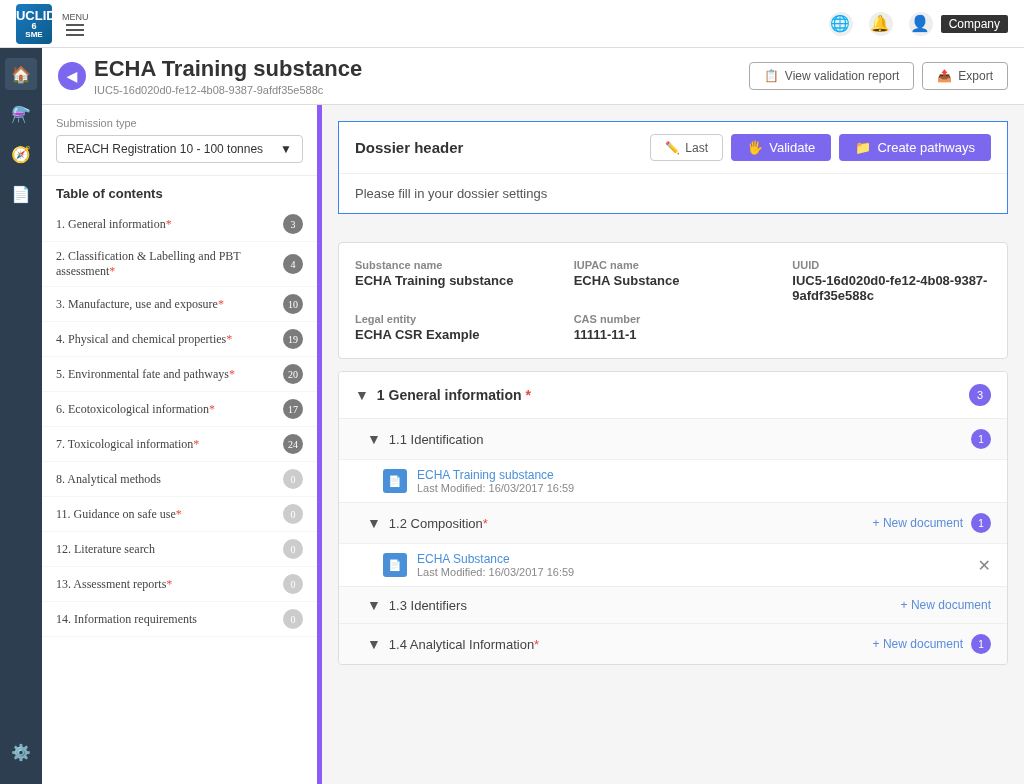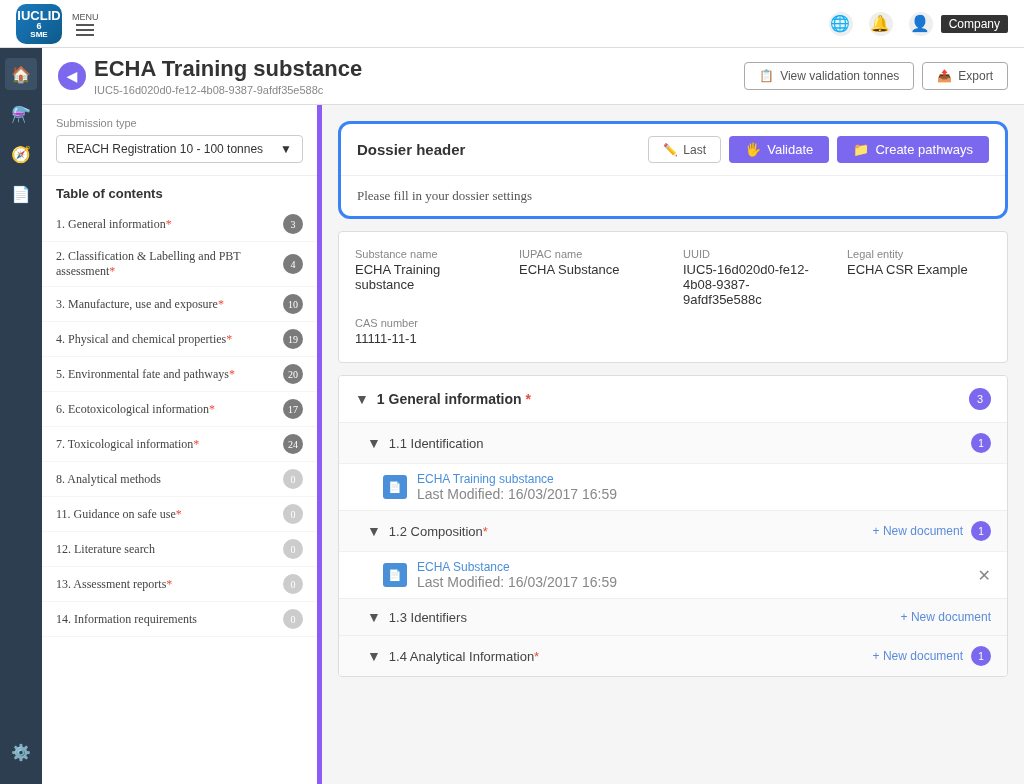--- a/index.html
+++ b/index.html
@@ -12,23 +12,23 @@
       display: flex;
       align-items: center;
       justify-content: space-between;
       padding: 0 16px;
       border-bottom: 1px solid #ddd;
       position: relative;
       z-index: 10;
     }
     .top-nav-left { display: flex; align-items: center; gap: 10px; }
     .logo-box {
-      width: 46px; height: 40px;
+      width: 36px; height: 40px;
       background: linear-gradient(135deg, #1a7abf, #0d5a8a);
-      border-radius: 10px;
+      border-radius: 4px;
       display: flex; align-items: center; justify-content: center;
       color: #fff; font-weight: bold; font-size: 11px;
       flex-direction: column;
     }
     .menu-lines { display: flex; flex-direction: column; gap: 3px; cursor: pointer; }
     .menu-lines span { display: block; width: 18px; height: 2px; background: #555; }
     .top-nav-right { display: flex; align-items: center; gap: 16px; }
     .nav-icon { width: 24px; height: 24px; border-radius: 50%; background: #eee; display: flex; align-items: center; justify-content: center; font-size: 16px; cursor: pointer; }
     .user-area { display: flex; align-items: center; gap: 8px; }
     .company-name { background: #333; color: #fff; padding: 2px 8px; font-size: 12px; border-radius: 2px; }
@@ -176,23 +176,23 @@
     .main-content {
       flex: 1;
       overflow-y: auto;
       background: #f5f5f5;
       padding: 16px;
     }
 
     
     .dossier-card {
       background: #fff;
-      border: 3px solid #3b82f6;
-      border-radius: 12px;
-      margin-bottom: 12px;
+      border: 1px solid #3b82f6;
+      border-radius: 0;
+      margin-bottom: 28px;
     }
     .dossier-card-header {
       padding: 12px 16px;
       display: flex;
       align-items: center;
       justify-content: space-between;
       border-bottom: 1px solid #eee;
     }
     .dossier-card-title { font-size: 15px; font-weight: bold; color: #333; }
     .btn-edit {
@@ -224,36 +224,36 @@
       cursor: pointer;
       font-size: 13px;
       display: flex; align-items: center; gap: 6px;
     }
     .dossier-header-actions { display: flex; gap: 8px; }
 
     .dossier-fill-msg {
       padding: 12px 16px;
       font-size: 13px;
       color: #555;
-      font-family: Liberation Serif, serif;
     }
 
     
     .substance-card {
       background: #fff;
       border: 1px solid #ddd;
       border-radius: 4px;
       margin-bottom: 12px;
       padding: 16px;
     }
     .substance-card-title { font-size: 15px; font-weight: bold; color: #333; margin-bottom: 14px; }
     .substance-grid {
       display: grid;
-      grid-template-columns: 1fr 1fr 1fr 1fr;
+      grid-template-columns: 1fr 1fr 1fr;
       gap: 10px 20px;
+      font-weight: bold;
     }
     .substance-field { display: flex; flex-direction: column; gap: 2px; }
     .field-label { font-size: 11px; color: #888; }
     .field-value { font-size: 13px; color: #333; }
 
     
     .section-card {
       background: #fff;
       border: 1px solid #ddd;
       border-radius: 4px;
@@ -320,21 +320,21 @@
     .doc-item-left { display: flex; align-items: center; gap: 10px; }
     .doc-icon {
       width: 24px; height: 24px;
       background: #4a90d9;
       border-radius: 3px;
       display: flex; align-items: center; justify-content: center;
       color: #fff; font-size: 11px;
     }
     .doc-info { display: flex; flex-direction: column; }
     .doc-name { font-size: 12px; color: #4a90d9; cursor: pointer; }
-    .doc-date { font-size: 14px; color: #888; }
+    .doc-date { font-size: 11px; color: #888; }
     .doc-delete { cursor: pointer; color: #888; font-size: 16px; }
 
     
     ::-webkit-scrollbar { width: 6px; }
     ::-webkit-scrollbar-track { background: #f0f0f0; }
     ::-webkit-scrollbar-thumb { background: #ccc; border-radius: 3px; }
   </style>
 </head>
 <body>
 
@@ -380,21 +380,21 @@
     <div class="page-header-left">
       <div class="back-btn">◀</div>
       <div>
         <div class="page-title">ECHA Training substance</div>
         <div class="page-subtitle">IUC5-16d020d0-fe12-4b08-9387-9afdf35e588c</div>
       </div>
     </div>
     <div class="page-header-actions">
       <button class="btn-validation">
         <span>📋</span>
-        <span>View validation tonnes</span>
+        <span>View validation report</span>
       </button>
       <button class="btn-export">
         <span>📤</span>
         <span>Export</span>
       </button>
     </div>
   </div>
 
   <div class="content-area">
 

